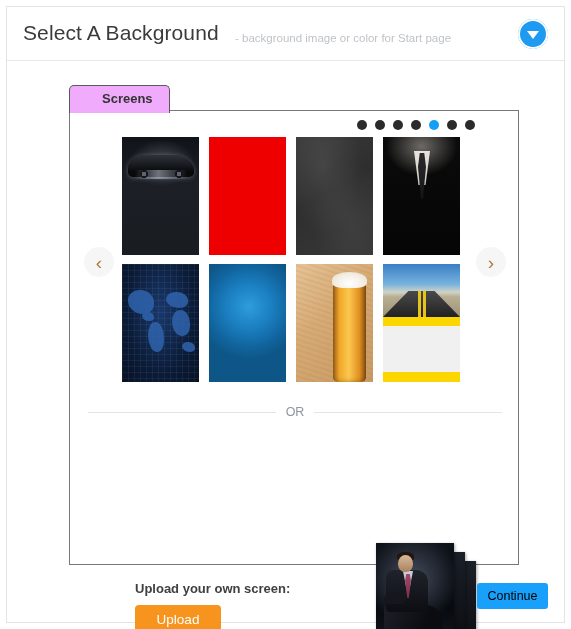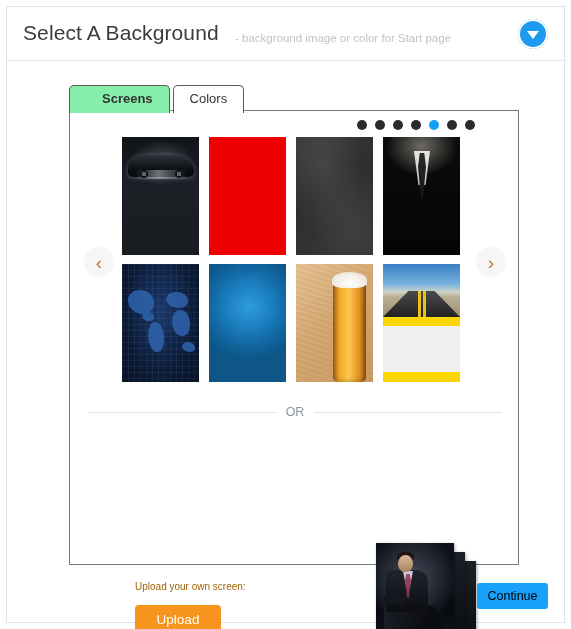--- a/index.html
+++ b/index.html
@@ -84,21 +84,21 @@
     border: 1px solid #5a5a5a;
     border-bottom: none;
     border-radius: 5px 5px 0 0;
     background: #ffffff;
     color: #333333;
     cursor: pointer;
     line-height: 16px;
     position: relative;
   }
   .tab.active {
-    background: #86efac;
+    background: #f0abfc;
     font-weight: bold;
     z-index: 2;
     padding-left: 32px;
   }
   .tab + .tab { margin-left: 3px; }
 
   
   .panel {
     position: absolute;
     left: 62px; top: 103px;
@@ -323,23 +323,24 @@
 
   
   .upload-area {
     position: absolute;
     left: 0; top: 320px;
     width: 450px; height: 130px;
   }
   .upload-label {
     position: absolute;
     left: 65px; top: 150px;
-    font-size: 10px;
-    color: #a16207;
+    font-size: 13px;
+    color: #404040;
     white-space: nowrap;
+    font-weight: bold;
   }
   .upload-btn {
     position: absolute;
     left: 65px; top: 174px;
     width: 86px; height: 28px;
     background: #f7941d;
     color: #ffffff;
     font-size: 13.5px;
     border: none;
     border-radius: 4px;
@@ -442,21 +443,20 @@
     <div class="card-header">
       <div class="header-title">Select A Background</div>
       <div class="header-sub">- background image or color for Start page</div>
       <div class="collapse-toggle">
         <span class="tri"></span>
       </div>
     </div>
 
     <div class="tabs">
       <div class="tab active">Screens</div>
-      <div class="tab">Colors</div>
     </div>
 
     <div class="panel">
 
       <div class="dots">
         <span class="dot"></span>
         <span class="dot"></span>
         <span class="dot"></span>
         <span class="dot"></span>
         <span class="dot active"></span>

